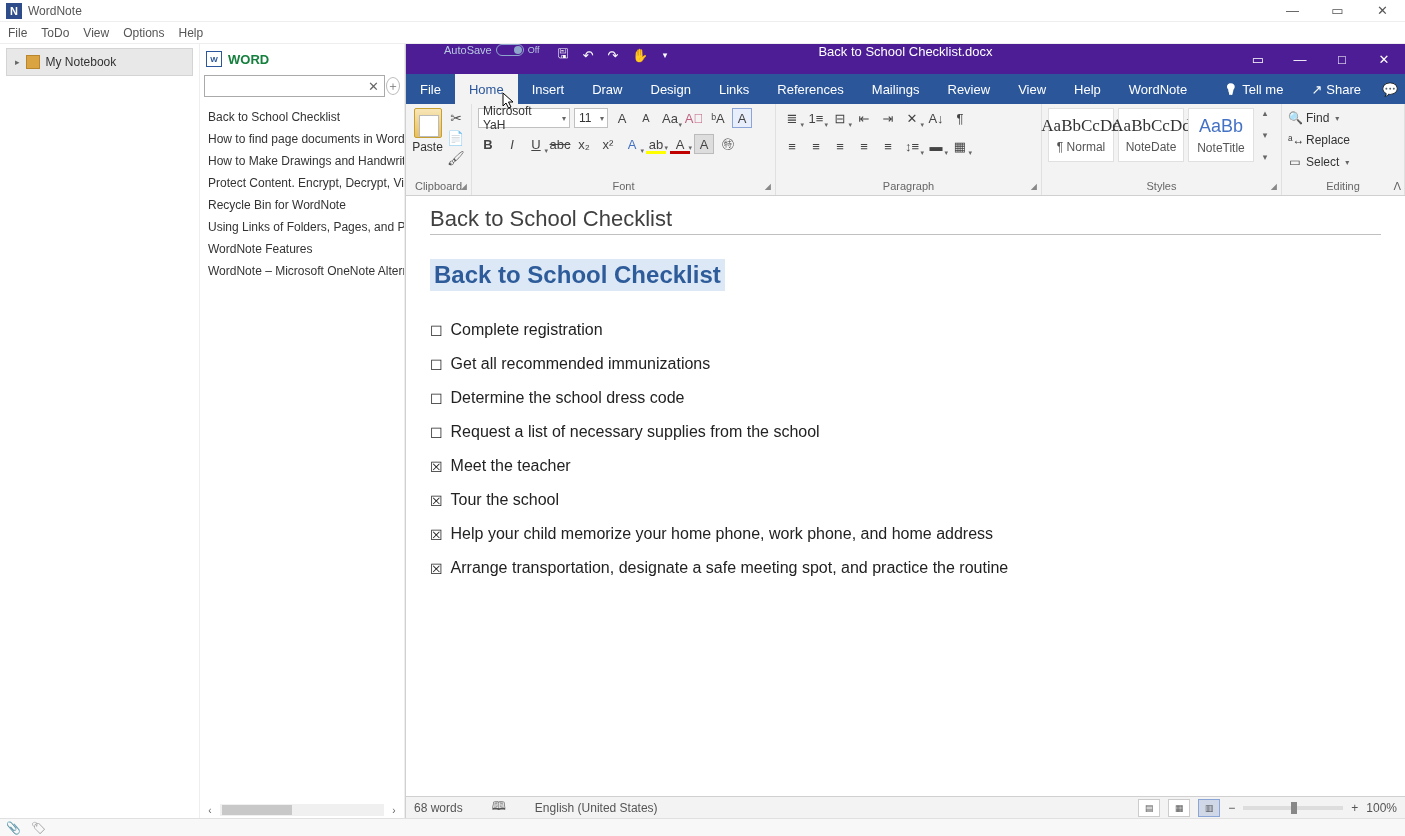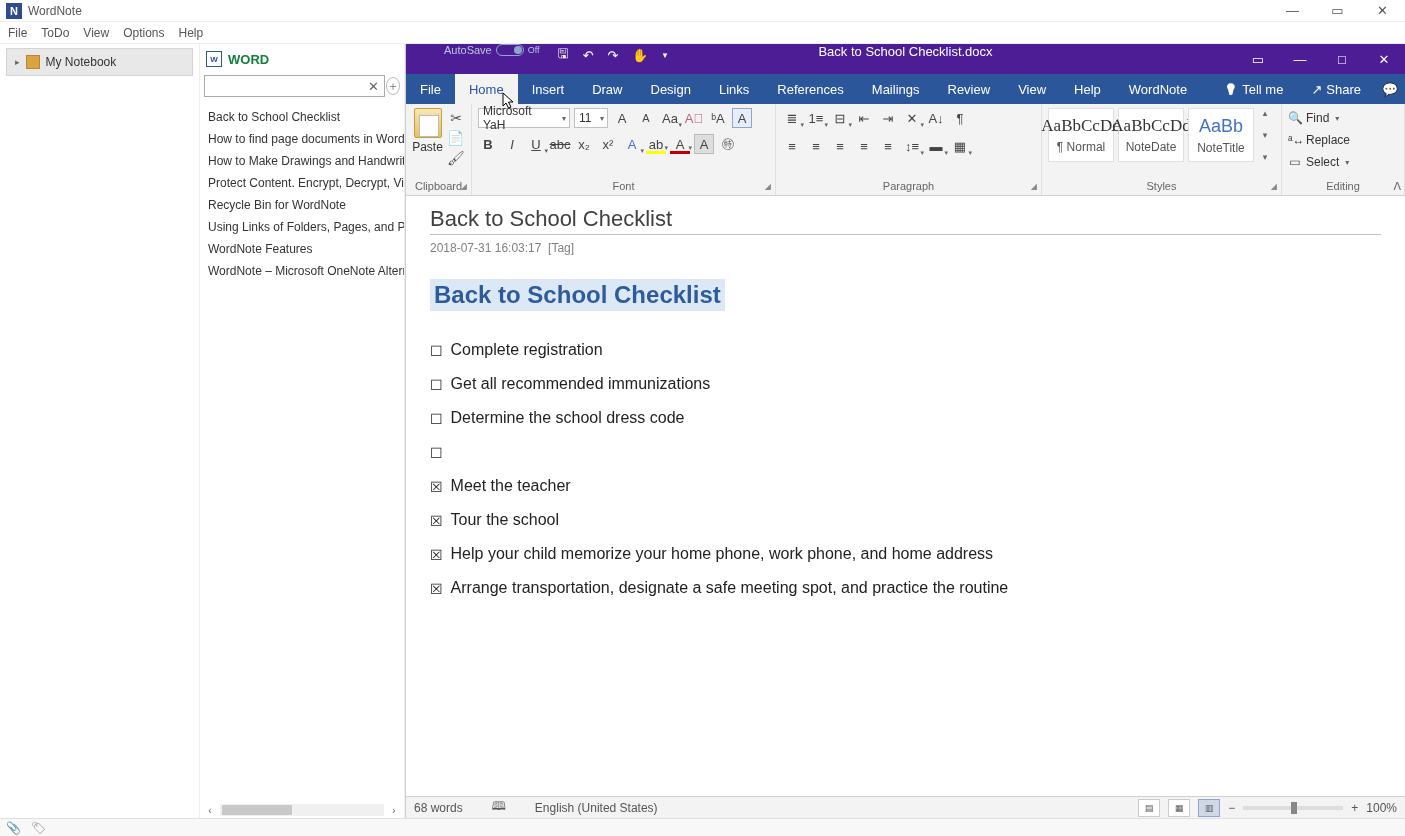--- a/index.html
+++ b/index.html
@@ -372,43 +372,40 @@
         </div>
         <div class="glabel">
             <span>Editing</span>
           </div>
       </div>
       <span class="ribbon-collapse">ᐱ</span>
     </div>
 
     <div class="meta">
       <h1>Back to School Checklist</h1>
-      <div class="sub">
-        <span>2018-07-31 16:03:17</span>&nbsp;
-        <span class="tag">[Tag]</span>
-      </div>
     </div>
 
     <div class="docarea">
       <h2>Back to School Checklist</h2>
       <div id="checklist">
           <div class="checkline">
             <span class="box">☐</span>
             <span>Complete registration</span>
           </div>
           <div class="checkline">
             <span class="box">☐</span>
             <span>Get all recommended immunizations</span>
           </div>
           <div class="checkline">
             <span class="box">☐</span>
             <span>Determine the school dress code</span>
           </div>
           <div class="checkline">
             <span class="box">☐</span>
+            <span>Request a list of necessary supplies from the school</span>
           </div>
           <div class="checkline">
             <span class="box">☒</span>
             <span>Meet the teacher</span>
           </div>
           <div class="checkline">
             <span class="box">☒</span>
             <span>Tour the school</span>
           </div>
           <div class="checkline">

